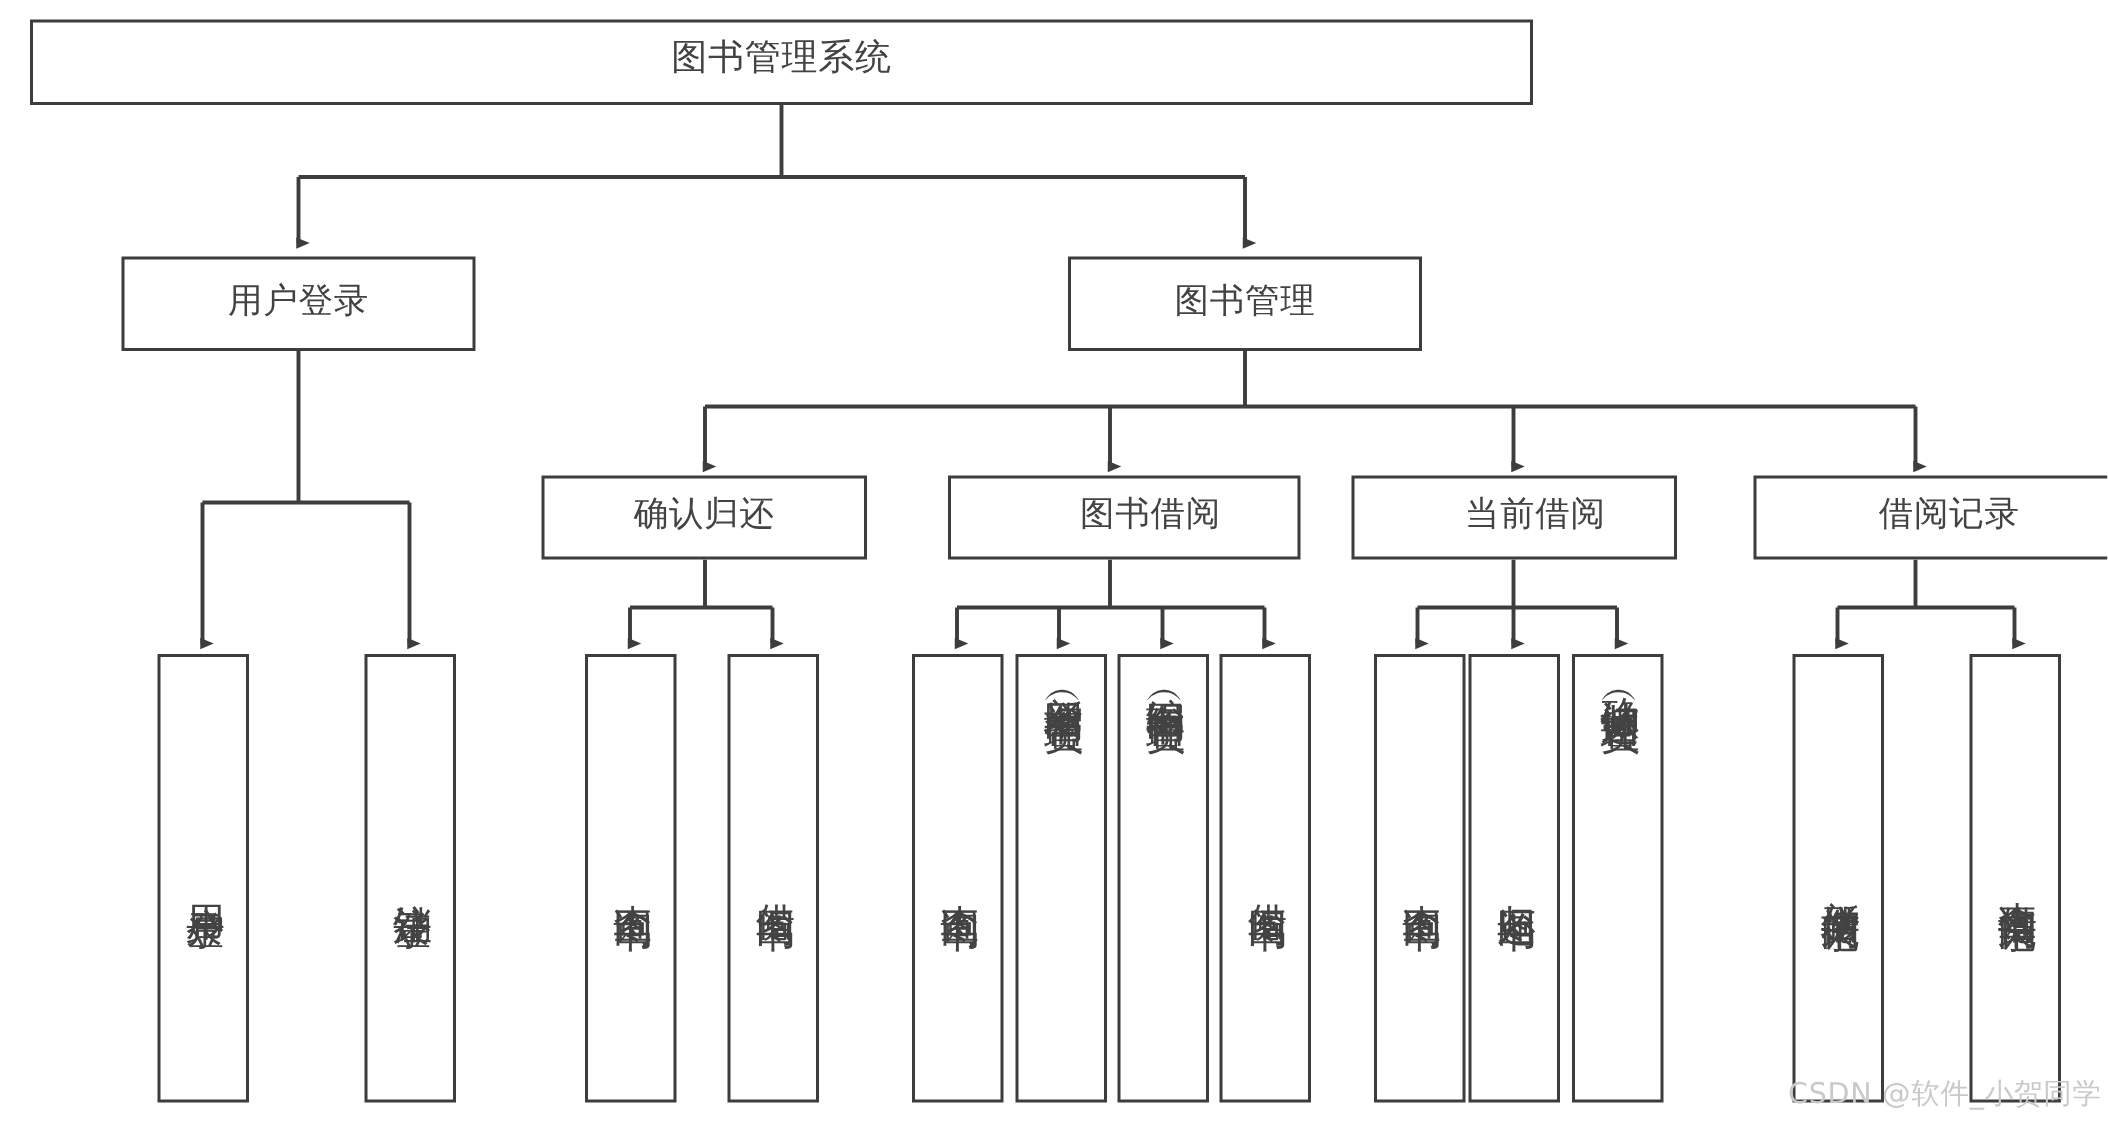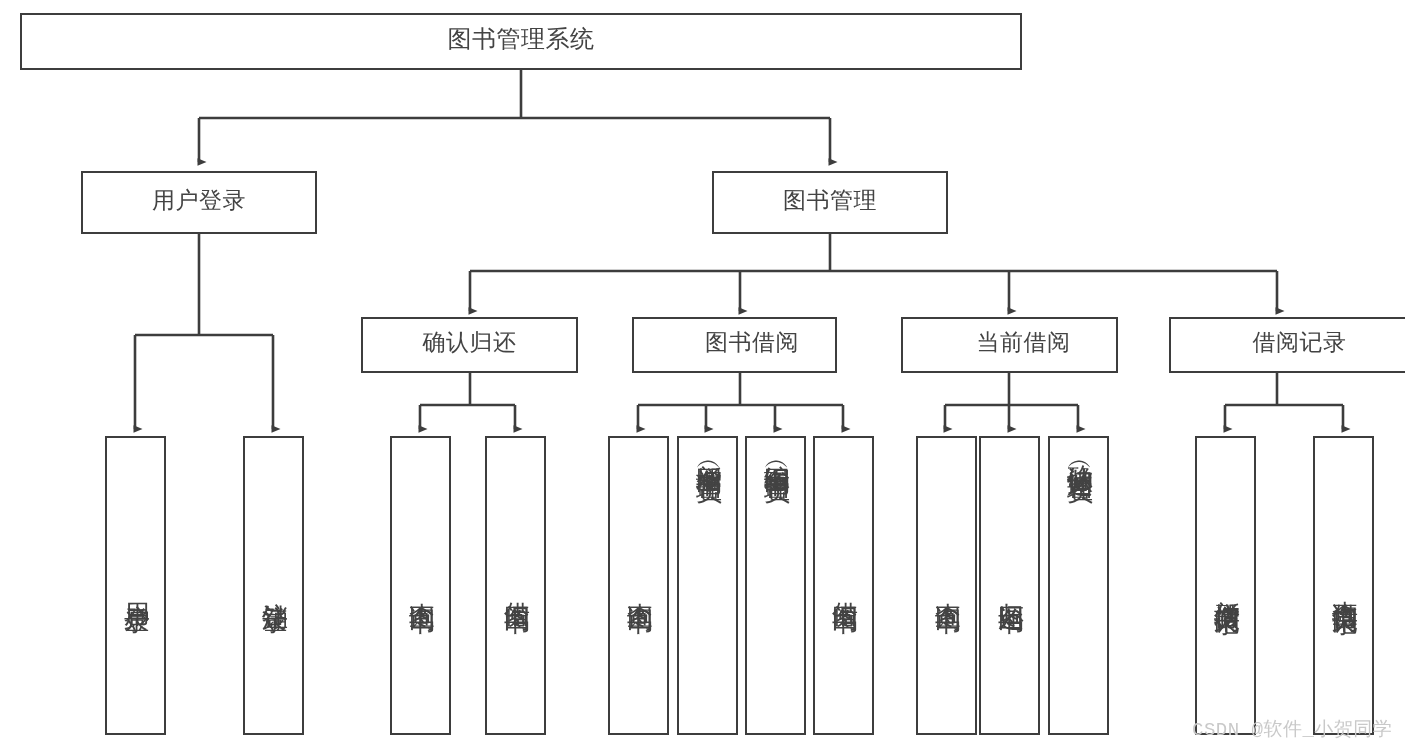--- a/index.html
+++ b/index.html
@@ -142,21 +142,21 @@
   <div class="node horiz" style="left:81px; top:171px; width:236px; height:63px;">
     <span class="node-label">用户登录</span>
   </div>
   <div class="node horiz" style="left:712px; top:171px; width:236px; height:63px;">
     <span class="node-label">图书管理</span>
   </div>
 
   <div class="node horiz" style="left:361px; top:317px; width:217px; height:56px;">
     <span class="node-label">确认归还</span>
   </div>
-  <div class="node horiz" style="left:632px; top:317px; width:205px; height:56px;padding-left:35px;">
+  <div class="node horiz" style="left:632px; top:317px; width:235px; height:56px;padding-left:35px;">
     <span class="node-label">图书借阅</span>
   </div>
   <div class="node horiz" style="left:901px; top:317px; width:217px; height:56px;padding-left:28px;">
     <span class="node-label">当前借阅</span>
   </div>
   <div class="node horiz" style="left:1169px; top:317px; width:261px; height:56px;">
     <span class="node-label">借阅记录</span>
   </div>
 
   <div class="node vert centered" style="left:105px; top:436px; width:61px; height:299px;">
@@ -196,15 +196,15 @@
     <span class="node-label">确认归还（管理员）</span>
   </div>
 
   <div class="node vert centered" style="left:1195px; top:436px; width:61px; height:299px;">
     <span class="node-label">新增借阅记录</span>
   </div>
   <div class="node vert centered" style="left:1313px; top:436px; width:61px; height:299px;">
     <span class="node-label">查询借阅记录</span>
   </div>
 
-  <div class="watermark" style="left:1192px; top:716px;font-family:Liberation Mono, monospace;">CSDN @软件_小贺同学</div>
+  <div class="watermark" style="left:1192px; top:716px;">CSDN @软件_小贺同学</div>
 
 </div>
 
 </body></html>

